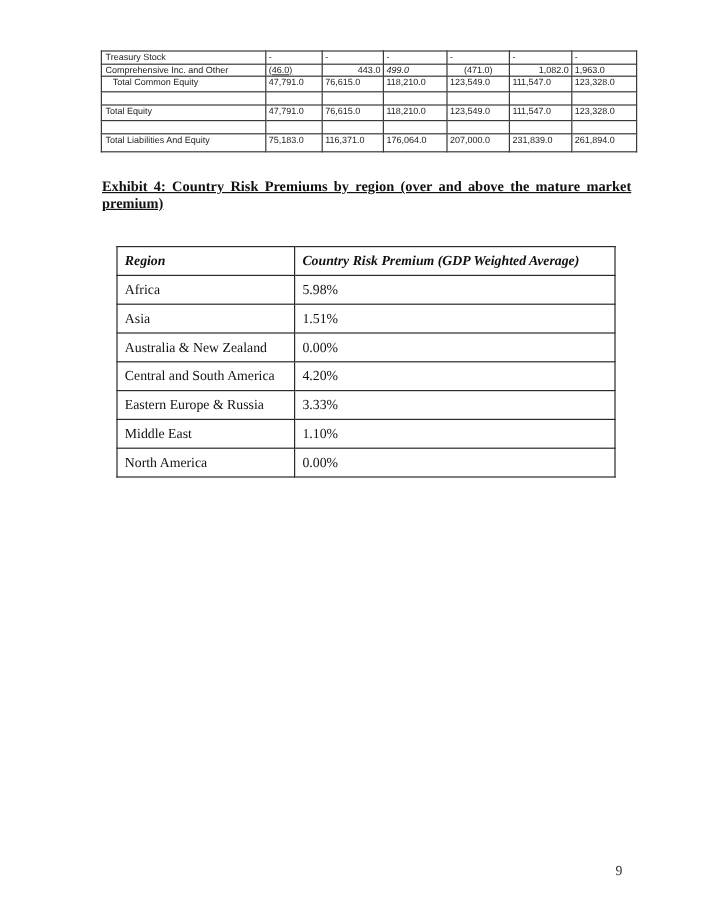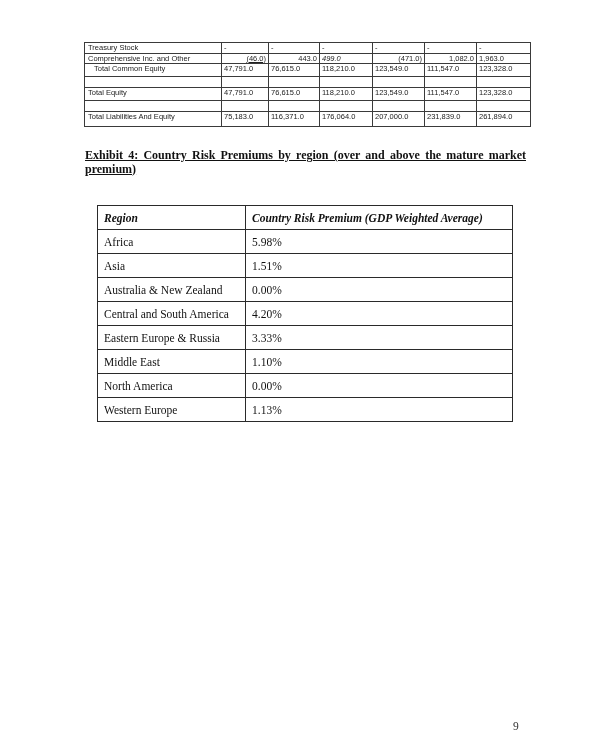--- a/index.html
+++ b/index.html
@@ -77,24 +77,24 @@
           <td class="f-label">Treasury Stock</td>
           <td style="text-align: left;">-</td>
           <td style="text-align: left;">-</td>
           <td style="text-align: left;">-</td>
           <td style="text-align: left;">-</td>
           <td style="text-align: left;">-</td>
           <td style="text-align: left;">-</td>
         </tr>
         <tr>
           <td class="f-label">Comprehensive Inc. and Other</td>
-          <td style="text-align: right; text-decoration: underline;">(46.0)</td>
+          <td style="text-align: left; text-decoration: underline;">(46.0)</td>
           <td style="text-align: right;">443.0</td>
           <td style="text-align: left; font-style: italic;">499.0</td>
-          <td style="text-align: right;">(471.0)</td>
+          <td style="text-align: center;">(471.0)</td>
           <td style="text-align: right;">1,082.0</td>
           <td style="text-align: left;">1,963.0</td>
         </tr>
         <tr>
           <td class="f-label indent">Total Common Equity</td>
           <td style="text-align: left;">47,791.0</td>
           <td style="text-align: left;">76,615.0</td>
           <td style="text-align: left;">118,210.0</td>
           <td style="text-align: left;">123,549.0</td>
           <td style="text-align: left;">111,547.0</td>
@@ -174,22 +174,18 @@
           <td>3.33%</td>
         </tr>
         <tr>
           <td>Middle East</td>
           <td>1.10%</td>
         </tr>
         <tr>
           <td>North America</td>
           <td>0.00%</td>
         </tr>
-        <tr>
-          <td>Western Europe</td>
-          <td>1.13%</td>
-        </tr>
       </tbody>
   </table>
 
   <div id="page-number">9</div>
 
 </div>
 
 </body></html>

